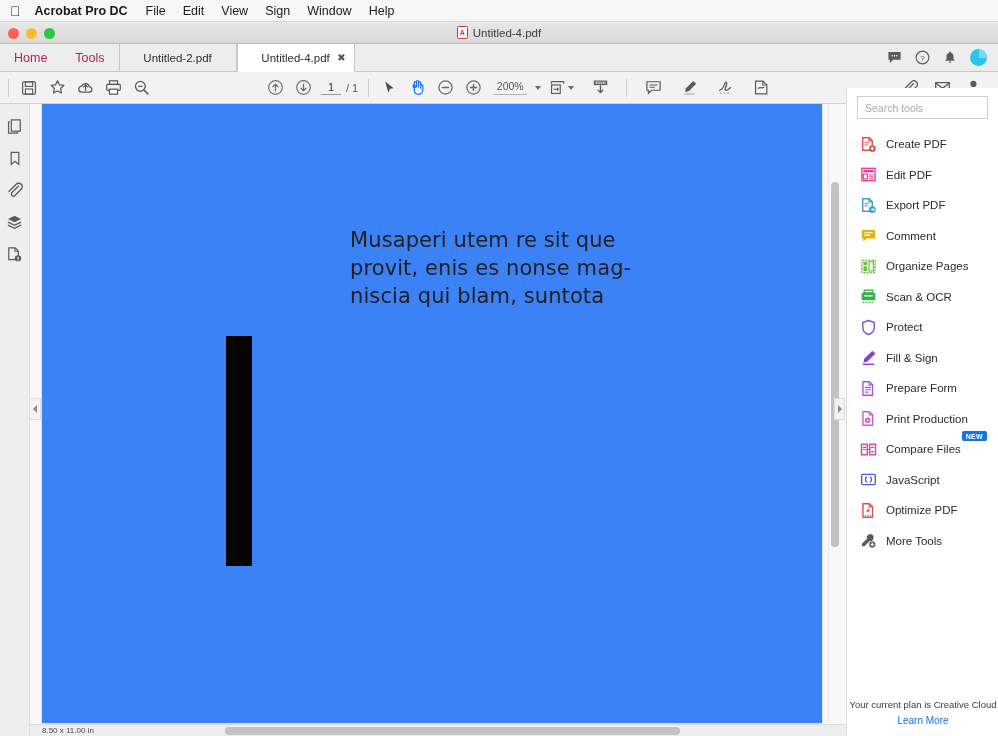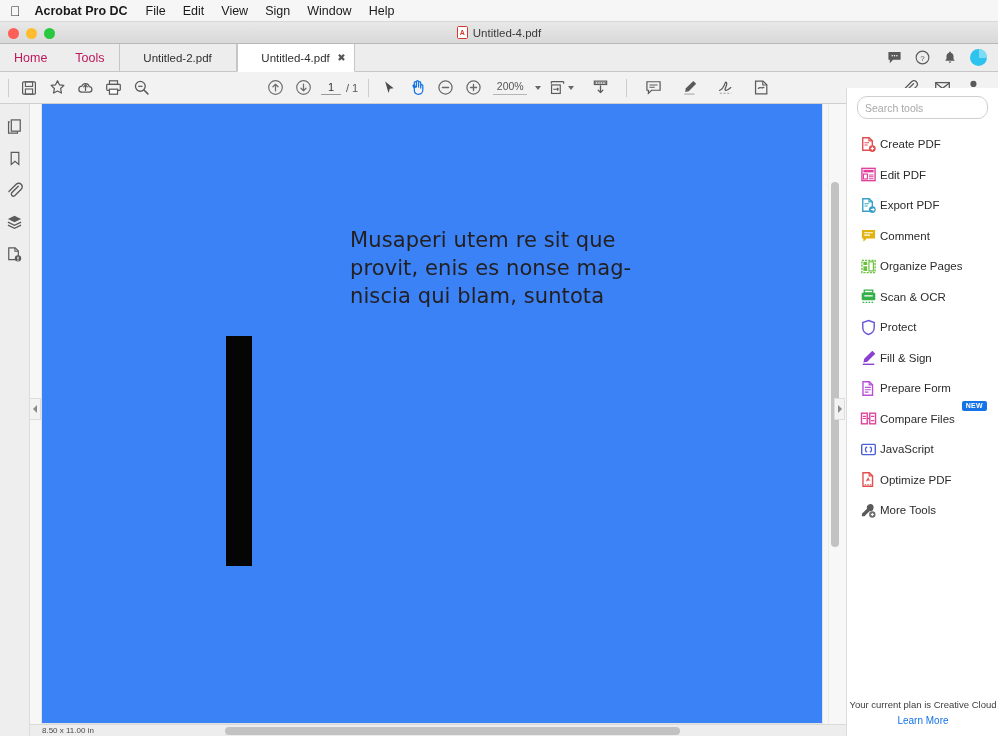--- a/index.html
+++ b/index.html
@@ -182,28 +182,28 @@
     background: #c2c2c2; border-radius: 4px;
   }
 
   
   .rightpanel {
     position: absolute; top: 88px; left: 846px; width: 152px; height: 648px;
     background: #ffffff; border-left: 1px solid #dcdcdc;
   }
   .search-wrap { padding: 8px 10px 6px 10px; }
   .search-input {
-    width: 100%; height: 23px; border: 1px solid #cfcfcf; border-radius: 10px;
+    width: 100%; height: 23px; border: 1px solid #cfcfcf; border-radius: 0;
     background: #fff; font-size: 10.5px; color: #888;
     padding: 0 7px; font-family: "Liberation Sans", sans-serif;
   }
   .search-input::placeholder { color: #a8a8a8; }
   .tool-list { padding-top: 4px; }
   .tool-item {
-    display: flex; align-items: center; gap: 3px;
+    display: flex; align-items: center; gap: 9px;
     height: 30.5px; padding-left: 12px; position: relative;
   }
   .tool-icon { width: 18px; height: 18px; flex: 0 0 18px;
                display: flex; align-items: center; justify-content: center; }
   .tool-label { font-size: 11.5px; color: #2b2b2b; white-space: nowrap; }
   .new-badge {
     position: absolute; right: 11px; top: -3px;
     background: #1473e6; color: #fff; font-size: 7px; font-weight: bold;
     padding: 1.5px 4px; border-radius: 2px; letter-spacing: 0.3px;
   }
@@ -592,20 +592,31 @@
         <span class="tool-icon">
           <svg width="17" height="17" viewBox="0 0 16 16">
               <path d="M2.8 1.6h6l3 3v9.8h-9z" fill="none" stroke="#b84fd8" stroke-width="1.3"></path>
               <path d="M8.6 1.6v3h3" fill="none" stroke="#b84fd8" stroke-width="1.1"></path>
               <path d="M4.6 7h5.6M4.6 9.2h5.6M4.6 11.4h3.4" stroke="#b84fd8" stroke-width="1.1"></path>
             </svg>
         </span>
         <span class="tool-label">Prepare Form</span>
       </div>
 
+      <div class="tool-item">
+        <span class="tool-icon">
+          <svg width="17" height="17" viewBox="0 0 16 16">
+              <path d="M2.8 1.6h6l3 3v9.8h-9z" fill="none" stroke="#d35bc4" stroke-width="1.3"></path>
+              <path d="M8.6 1.6v3h3" fill="none" stroke="#d35bc4" stroke-width="1.1"></path>
+              <circle cx="7.2" cy="9.6" r="2.6" fill="#d35bc4"></circle>
+              <circle cx="7.2" cy="9.6" r=".9" fill="#fff"></circle>
+            </svg>
+        </span>
+        <span class="tool-label">Print Production</span>
+      </div>
 
       <div class="tool-item">
         <span class="tool-icon">
           <svg width="17" height="17" viewBox="0 0 16 16">
               <rect x="1.4" y="3" width="5.4" height="10" fill="none" stroke="#e0409a" stroke-width="1.3"></rect>
               <rect x="9.2" y="3" width="5.4" height="10" fill="none" stroke="#e0409a" stroke-width="1.3"></rect>
               <path d="M6.8 8h2.4" stroke="#e0409a" stroke-width="1.2"></path>
               <path d="M2.6 6h3M2.6 8h3M10.4 6h3M10.4 10h3" stroke="#e0409a" stroke-width="1"></path>
             </svg>
         </span>

